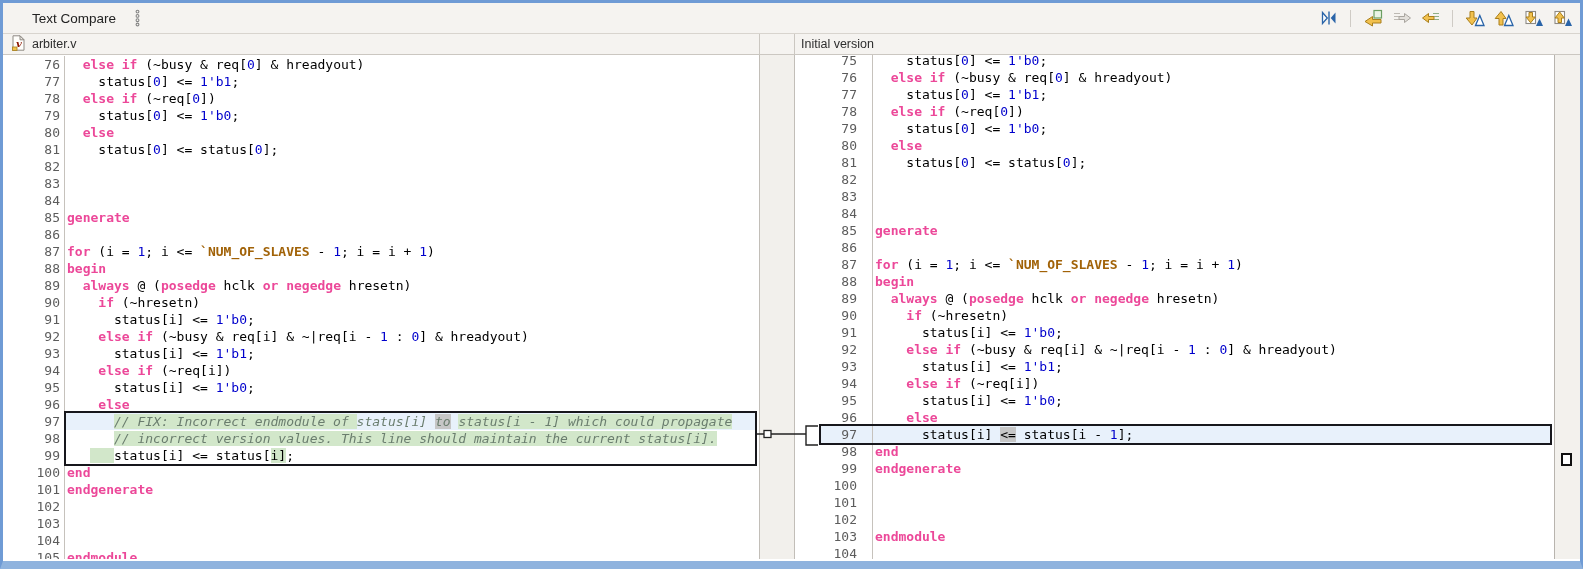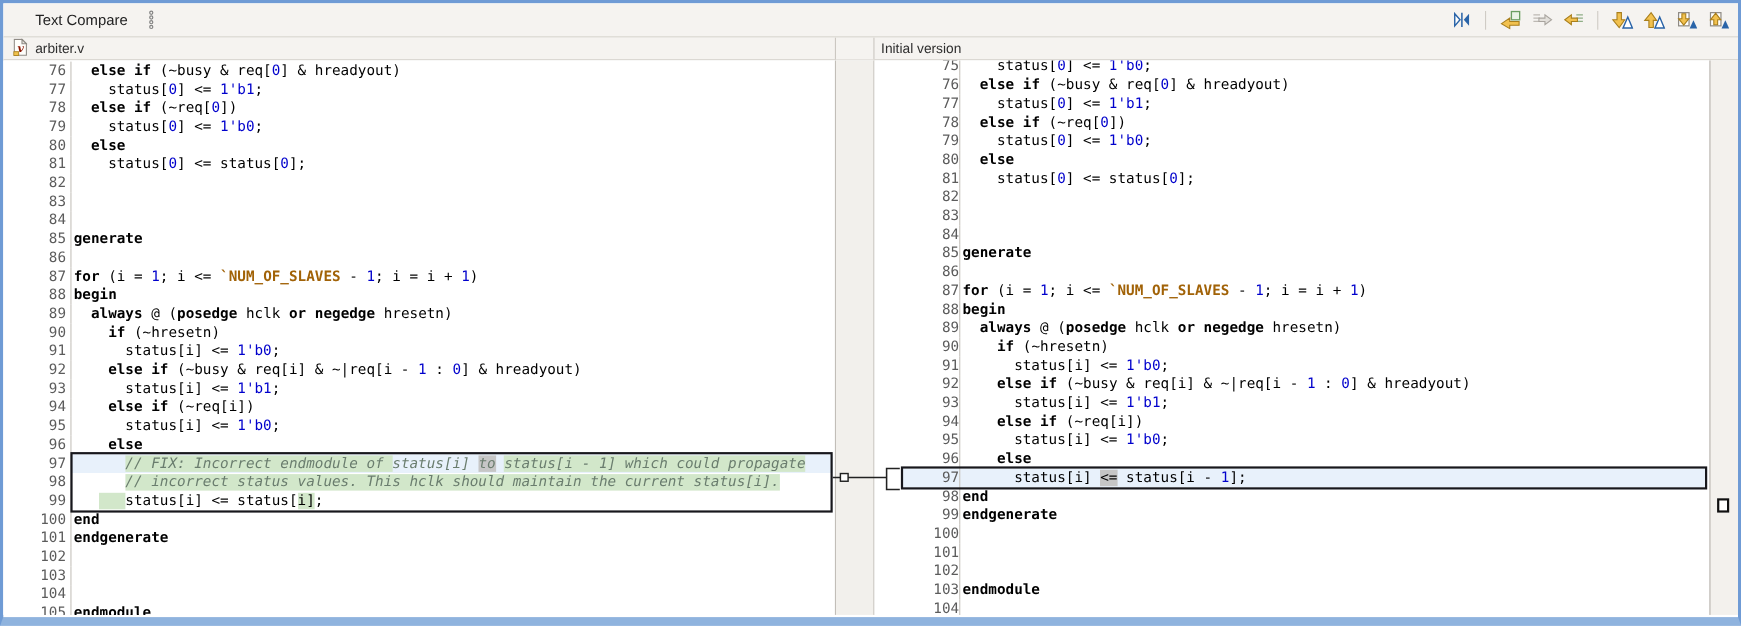--- a/index.html
+++ b/index.html
@@ -37,24 +37,24 @@
   #left-pane-body  { width:757px; border-right:1px solid #c2beb8; }
   .center-strip { width:35px; background:#f2f0ec; border-right:1px solid #c2beb8; position:relative; }
   #right-pane-body { width:759px; }
   .overview { flex:1; background:#f3f1ed; border-left:1px solid #b8b4ae; position:relative; }
 
   .row { height:17px; line-height:17px; white-space:pre; display:flex;
          font-family:"DejaVu Sans Mono", monospace; font-size:13px; color:#000;
          position:relative; z-index:1;margin-left:32px; }
   .ln  { flex:none; text-align:right; color:#5c5c5c; border-right:1px solid #c6c2bc; }
   #left-pane-body  .ln { width:30px; padding-right:4px; }
-  #right-pane-body .ln { width:46px; padding-right:0; }
+  #right-pane-body .ln { width:46px; padding-right:15px; }
   .code { padding-left:2px; flex:1; }
 
-  .t-k  { color:#000000; font-weight:bold; }
+  .t-k  { color:#ec4899; font-weight:bold; }
   .t-n  { color:#0000cc; }
   .t-m  { font-weight:bold; color:#a16207; }
   .t-c  { color:#6a7d6e; font-style:italic; }
   .t-g  { background:#d2e7ca; }
   .t-gr { background:#c6c6c6; }
 
   .cur-bg   { position:absolute; background:#e8f1fb; z-index:0; }
   .diff-box { position:absolute; border:2px solid #17171c; z-index:3; pointer-events:none; }
 
   .connector { position:absolute; left:-4px; top:352px; overflow:visible; z-index:4; }
@@ -173,21 +173,21 @@
           <div class="row"><span class="ln">88</span><span class="code"><span class="t-k">begin</span></span></div>
           <div class="row"><span class="ln">89</span><span class="code"><span class="t-p">  </span><span class="t-k">always</span><span class="t-p"> @ (</span><span class="t-k">posedge</span><span class="t-p"> hclk </span><span class="t-k">or</span><span class="t-p"> </span><span class="t-k">negedge</span><span class="t-p"> hresetn)</span></span></div>
           <div class="row"><span class="ln">90</span><span class="code"><span class="t-p">    </span><span class="t-k">if</span><span class="t-p"> (~hresetn)</span></span></div>
           <div class="row"><span class="ln">91</span><span class="code"><span class="t-p">      status[i] &lt;= </span><span class="t-n">1'b0</span><span class="t-p">;</span></span></div>
           <div class="row"><span class="ln">92</span><span class="code"><span class="t-p">    </span><span class="t-k">else</span><span class="t-p"> </span><span class="t-k">if</span><span class="t-p"> (~busy &amp; req[i] &amp; ~|req[i - </span><span class="t-n">1</span><span class="t-p"> : </span><span class="t-n">0</span><span class="t-p">] &amp; hreadyout)</span></span></div>
           <div class="row"><span class="ln">93</span><span class="code"><span class="t-p">      status[i] &lt;= </span><span class="t-n">1'b1</span><span class="t-p">;</span></span></div>
           <div class="row"><span class="ln">94</span><span class="code"><span class="t-p">    </span><span class="t-k">else</span><span class="t-p"> </span><span class="t-k">if</span><span class="t-p"> (~req[i])</span></span></div>
           <div class="row"><span class="ln">95</span><span class="code"><span class="t-p">      status[i] &lt;= </span><span class="t-n">1'b0</span><span class="t-p">;</span></span></div>
           <div class="row"><span class="ln">96</span><span class="code"><span class="t-p">    </span><span class="t-k">else</span></span></div>
           <div class="row"><span class="ln">97</span><span class="code"><span class="t-p">      </span><span class="t-c t-g">// FIX: Incorrect endmodule of </span><span class="t-c">status[i] </span><span class="t-c t-gr">to</span><span class="t-c"> </span><span class="t-c t-g">status[i - 1] which could propagate</span></span></div>
-          <div class="row"><span class="ln">98</span><span class="code"><span class="t-p">      </span><span class="t-c t-g">// incorrect status values. This hclk should maintain the current status[i].</span></span></div>
+          <div class="row"><span class="ln">98</span><span class="code"><span class="t-p">      </span><span class="t-c t-g">// incorrect version values. This line should maintain the current status[i].</span></span></div>
           <div class="row"><span class="ln">99</span><span class="code"><span class="t-p">   </span><span class="t-p t-g">   </span><span class="t-p">status[i] &lt;= status[</span><span class="t-p t-g">i]</span><span class="t-p">;</span></span></div>
           <div class="row"><span class="ln">100</span><span class="code"><span class="t-k">end</span></span></div>
           <div class="row"><span class="ln">101</span><span class="code"><span class="t-k">endgenerate</span></span></div>
           <div class="row"><span class="ln">102</span><span class="code"></span></div>
           <div class="row"><span class="ln">103</span><span class="code"></span></div>
           <div class="row"><span class="ln">104</span><span class="code"></span></div>
           <div class="row"><span class="ln">105</span><span class="code"><span class="t-k">endmodule</span></span></div>
         </div>
     <div class="cur-bg" style="top: 358px; left: 61px; right: 2px; height: 17px;"></div>
         <div class="diff-box" style="top: 356px; left: 61px; right: 2px; height: 55px;"></div>

